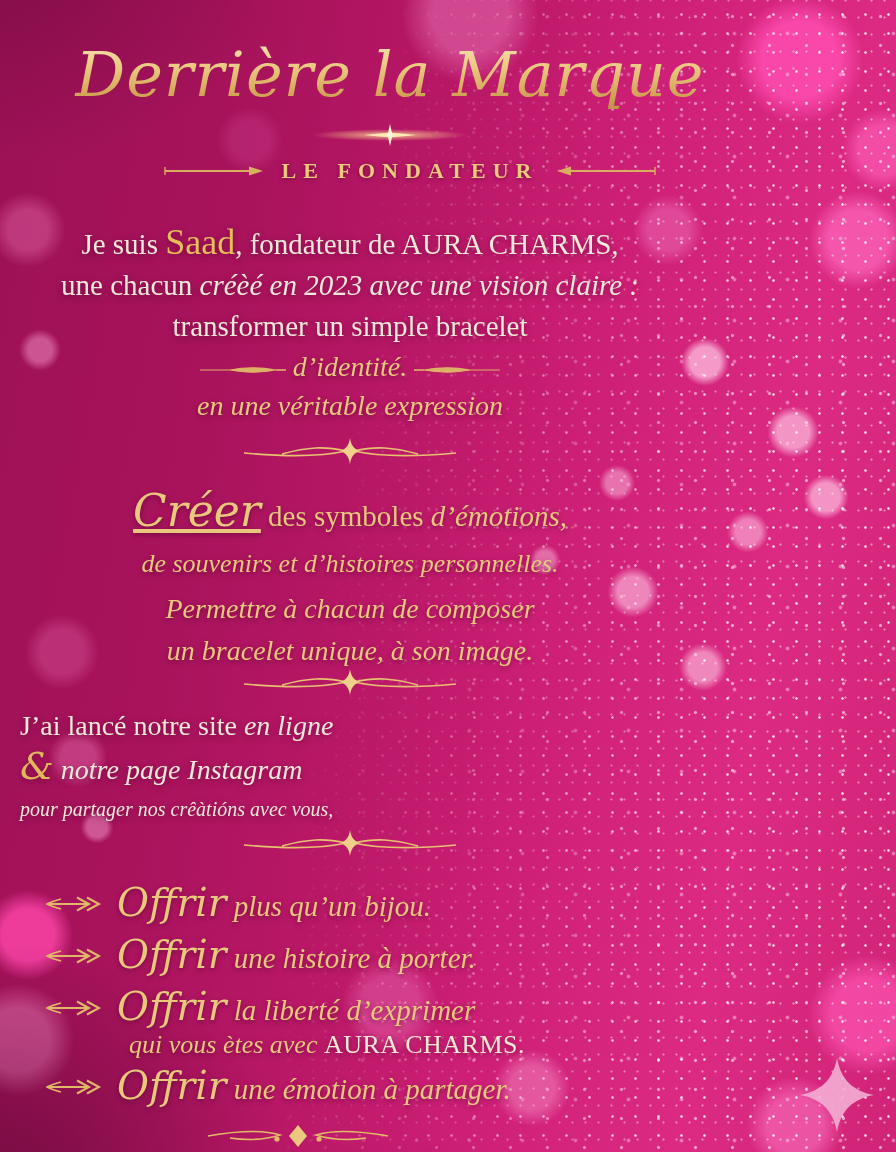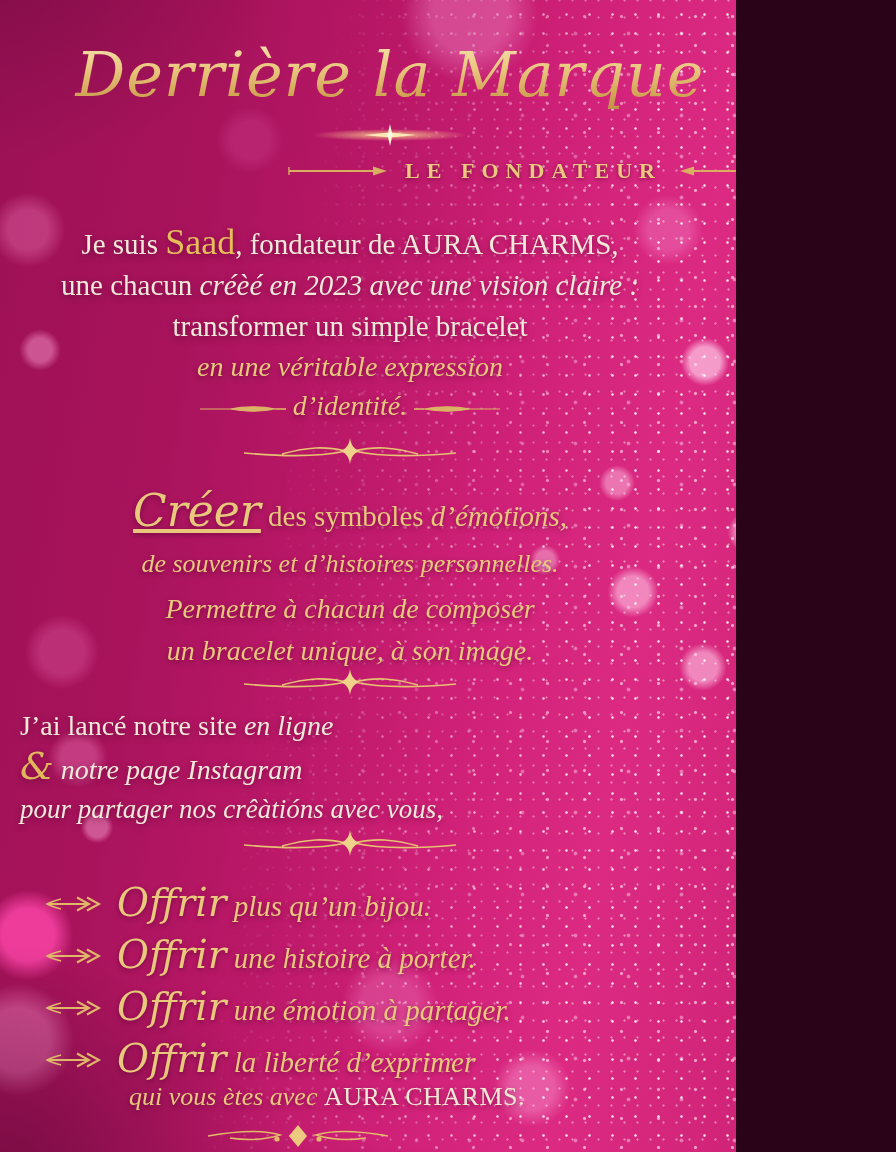--- a/index.html
+++ b/index.html
@@ -1,18 +1,18 @@
 <!DOCTYPE html>
 <html><head>
 <meta charset="utf-8">
 <style>
   html,body{margin:0;padding:0;}
   body{background:#2a0318;}
   .stage{
-    position:relative; width:736px; height:1152px; overflow:hidden;
+    position:relative; width:896px; height:1152px; overflow:hidden;
     font-family:"Liberation Serif", serif;
     background:linear-gradient(100deg,#9d1156 0%,#a8135c 25%,#bb1868 45%,#cf2077 62%,#dc2a82 80%,#d02478 100%);
   }
   
   .bokeh{position:absolute;inset:0;pointer-events:none;background-image:
     radial-gradient(circle 95px at 470px 15px, rgba(233,120,185,.50) 0 40%, rgba(233,120,185,0) 72%),
     radial-gradient(circle 85px at 800px 60px, rgba(255,77,177,.85) 0 45%, rgba(255,77,177,0) 75%),
     radial-gradient(circle 55px at 884px 150px, rgba(255,95,185,.65) 0 45%, rgba(255,95,185,0) 75%),
     radial-gradient(circle 65px at 858px 240px, rgba(255,105,190,.70) 0 45%, rgba(255,105,190,0) 75%),
     radial-gradient(circle 45px at 668px 230px, rgba(242,120,190,.45) 0 45%, rgba(242,120,190,0) 78%),
@@ -56,37 +56,37 @@
   .it{font-style:italic;}
   .header{left:0; top:28px; width:780px; text-align:center;}
   .title{
     margin:0; font-family:"DejaVu Serif", serif; font-style:italic; font-weight:400;
     font-size:62px; line-height:94px; letter-spacing:1px; color:#e8c476;
   }
   @supports ((-webkit-background-clip: text) or (background-clip: text)){
     .title{background:linear-gradient(180deg,#faeec6 0%,#ecca84 40%,#d3a557 70%,#b1813a 100%);
       -webkit-background-clip:text; background-clip:text; color:transparent;}
   }
-  .subtitle-row{margin-top:10px; display:flex; align-items:center; justify-content:flex-end; gap:16px;padding-left:40px;}
+  .subtitle-row{margin-top:10px; display:flex; align-items:center; justify-content:center; gap:16px;padding-left:40px;}
   .subtitle{font-family:"Liberation Serif", serif; font-weight:700; font-size:22px;
     letter-spacing:.32em; color:#ecc87e; text-shadow:0 1px 4px rgba(70,2,40,.6);}
   .intro{left:20px; top:222px; width:660px; text-align:center; font-size:29px;}
   .intro .ln{line-height:41px;}
   .intro .ln-gold{line-height:39px; font-size:28px;}
   .name{font-size:36px; color:#e7bd5c; font-weight:400;}
   .mission{left:20px; top:486px; width:660px; text-align:center;}
   .m1{font-size:29px; line-height:50px;}
   .m1 .lead{font-family:"DejaVu Serif", serif; font-style:italic; font-size:44px;text-decoration:underline;}
   .m2{font-size:26px; line-height:45px;}
   .m3{font-size:28px; line-height:45px;}
   .m4{font-size:28px; line-height:40px;}
   .launch{left:20px; top:706px; width:640px; font-size:28px;}
   .launch .l1{line-height:40px;}
   .launch .l2{line-height:40px;}
-  .launch .l3{line-height:38px; font-size:27px;}
+  .launch .l3{line-height:38px; font-size:20px;}
   .amp{font-family:"DejaVu Serif", serif; font-style:italic; font-size:38px; color:#e2b75c;}
   .offers{left:45px; top:880px; width:620px;}
   .bullet{display:flex; align-items:flex-start; gap:14px; height:52px;}
   .bullet.tall{height:auto;}
   .bullet svg{flex:0 0 auto; margin-top:14px;}
   .bullet .txt{font-size:29px; line-height:46px;}
   .bullet .lead{font-family:"DejaVu Serif", serif; font-style:italic; font-size:39px;}
   .bullet .cont{display:block; font-size:26px; line-height:36px; padding-left:12px; margin-top:-6px;}
   .brand{font-style:normal; color:#f3e8d4; letter-spacing:.5px;}
   .rule-svg{display:block; margin:0 auto;}
@@ -142,32 +142,32 @@
         <line x1="14" y1="7" x2="100" y2="7" stroke="#d9ae60" stroke-width="1.8"></line>
         <path d="M16 2.5 L2 7 L16 11.5 Z" fill="#d9ae60"></path>
       </svg>
     </div>
   </header>
 
   <section class="abs intro">
     <div class="ln cream"><span>Je suis </span><span class="name">Saad</span><span>, fondateur de AURA CHARMS,</span></div>
     <div class="ln cream"><span>une chacun </span><span class="it">créèé en 2023 avec une vision claire :</span></div>
     <div class="ln cream">transformer un simple bracelet</div>
-    <div class="ln-gold gold it">en une véritable expression</div>
     <div class="ln-gold gold it">
       <svg width="86" height="12" viewBox="0 0 86 12" style="vertical-align:middle">
         <path d="M0 6 H72 M30 6 C48 2.5 62 3.5 76 6 C62 8.5 48 9.5 30 6 Z" stroke="#dcb266" stroke-width="1.2" fill="#dcb266"></path>
         <path d="M76 6 L86 6" stroke="#dcb266" stroke-width="1.6"></path>
       </svg>
       <span>d’identité.</span>
       <svg width="86" height="12" viewBox="0 0 86 12" style="vertical-align:middle">
         <path d="M86 6 H14 M56 6 C38 2.5 24 3.5 10 6 C24 8.5 38 9.5 56 6 Z" stroke="#dcb266" stroke-width="1.2" fill="#dcb266"></path>
         <path d="M10 6 L0 6" stroke="#dcb266" stroke-width="1.6"></path>
       </svg>
     </div>
+    <div class="ln-gold gold it">en une véritable expression</div>
   </section>
 
   <svg class="abs divider" style="top:437px" viewBox="0 0 640 28">
     <line x1="0" y1="14" x2="640" y2="14" stroke="url(#goldline)" stroke-width="1.5"></line>
     <path d="M214 16 C258 20 294 19 316 14 C294 9 278 10 252 17" fill="none" stroke="#e7c172" stroke-width="1.6"></path>
     <path d="M426 16 C382 20 346 19 324 14 C346 9 362 10 388 17" fill="none" stroke="#e7c172" stroke-width="1.6"></path>
     <path d="M320 1 C321.2 8.5 324 12 330 14 C324 16 321.2 19.5 320 27 C318.8 19.5 316 16 310 14 C316 12 318.8 8.5 320 1 Z" fill="#f0d18a"></path>
   </svg>
 
   <section class="abs mission">
@@ -207,37 +207,37 @@
       <div class="txt gold"><span class="lead">Offrir</span><span class="it"> plus qu’un bijou.</span></div>
     </div>
     <div class="bullet">
       <svg width="58" height="20" viewBox="0 0 58 20">
         <path d="M2 10 H42" stroke="#e0b869" stroke-width="1.8"></path>
         <path d="M16 5 C9 7 4 9 2 10 C4 11 9 13 16 15" fill="none" stroke="#e0b869" stroke-width="1.4"></path>
         <path d="M32 3.5 L44 10 L32 16.5 M42 3.5 L54 10 L42 16.5" fill="none" stroke="#e0b869" stroke-width="2"></path>
       </svg>
       <div class="txt gold"><span class="lead">Offrir</span><span class="it"> une histoire à porter.</span></div>
     </div>
-    <div class="bullet">
-      <svg width="58" height="20" viewBox="0 0 58 20">
-        <path d="M2 10 H42" stroke="#e0b869" stroke-width="1.8"></path>
-        <path d="M16 5 C9 7 4 9 2 10 C4 11 9 13 16 15" fill="none" stroke="#e0b869" stroke-width="1.4"></path>
-        <path d="M32 3.5 L44 10 L32 16.5 M42 3.5 L54 10 L42 16.5" fill="none" stroke="#e0b869" stroke-width="2"></path>
-      </svg>
-      <div class="txt gold"><span class="lead">Offrir</span><span class="it"> une émotion à partager.</span></div>
-    </div>
     <div class="bullet tall">
       <svg width="58" height="20" viewBox="0 0 58 20">
         <path d="M2 10 H42" stroke="#e0b869" stroke-width="1.8"></path>
         <path d="M16 5 C9 7 4 9 2 10 C4 11 9 13 16 15" fill="none" stroke="#e0b869" stroke-width="1.4"></path>
         <path d="M32 3.5 L44 10 L32 16.5 M42 3.5 L54 10 L42 16.5" fill="none" stroke="#e0b869" stroke-width="2"></path>
       </svg>
       <div class="txt gold"><span class="lead">Offrir</span><span class="it"> la liberté d’exprimer</span>
         <span class="cont it"><span>qui vous ètes avec </span><span class="brand">AURA CHARMS.</span></span>
       </div>
+    </div>
+    <div class="bullet">
+      <svg width="58" height="20" viewBox="0 0 58 20">
+        <path d="M2 10 H42" stroke="#e0b869" stroke-width="1.8"></path>
+        <path d="M16 5 C9 7 4 9 2 10 C4 11 9 13 16 15" fill="none" stroke="#e0b869" stroke-width="1.4"></path>
+        <path d="M32 3.5 L44 10 L32 16.5 M42 3.5 L54 10 L42 16.5" fill="none" stroke="#e0b869" stroke-width="2"></path>
+      </svg>
+      <div class="txt gold"><span class="lead">Offrir</span><span class="it"> une émotion à partager.</span></div>
     </div>
   </section>
 
   <svg class="abs bottom-orn" width="372" height="32" viewBox="0 0 372 32">
     <path d="M4 16 H158" stroke="url(#goldline)" stroke-width="2"></path>
     <path d="M368 16 H214" stroke="url(#goldline)" stroke-width="2"></path>
     <path d="M96 16 C130 10 152 10 168 15 C152 20 138 21 118 18" fill="none" stroke="#e2ba68" stroke-width="1.6"></path>
     <path d="M276 16 C242 10 220 10 204 15 C220 20 234 21 254 18" fill="none" stroke="#e2ba68" stroke-width="1.6"></path>
     <path d="M186 5 L195 16 L186 27 L177 16 Z" fill="#ecc97e"></path>
     <circle cx="165" cy="19" r="2.6" fill="#e2ba68"></circle>

